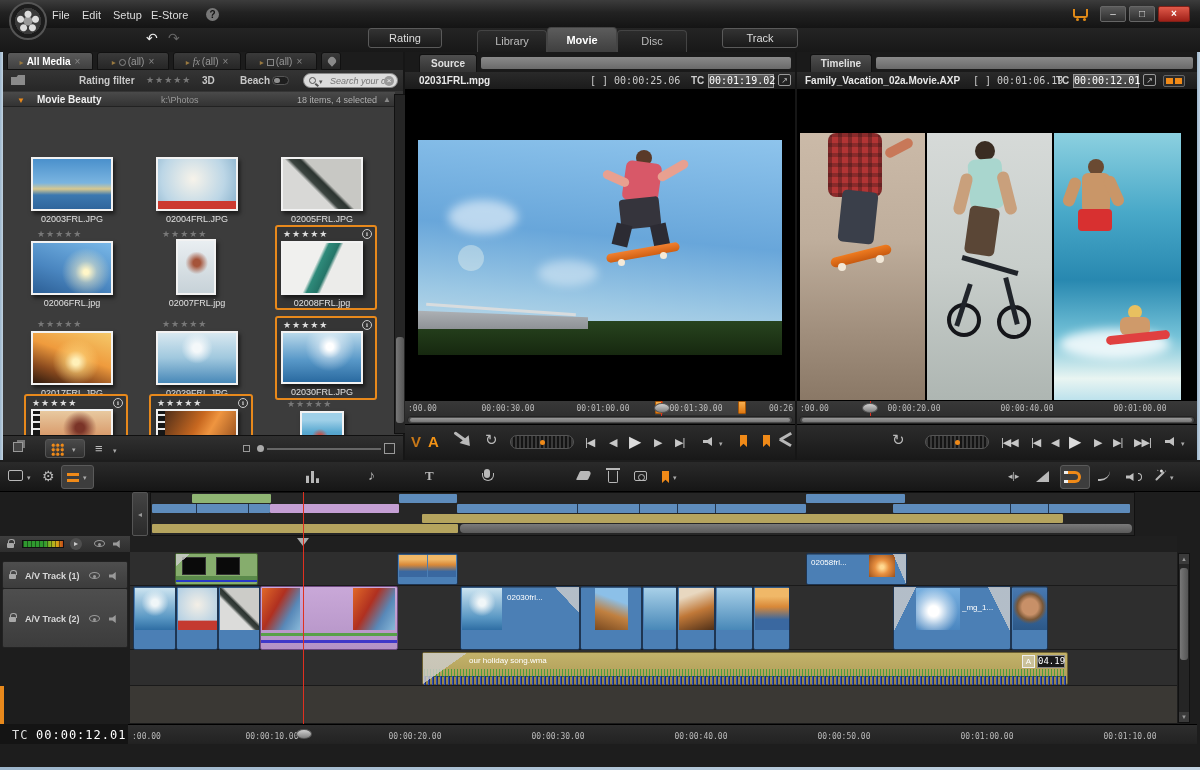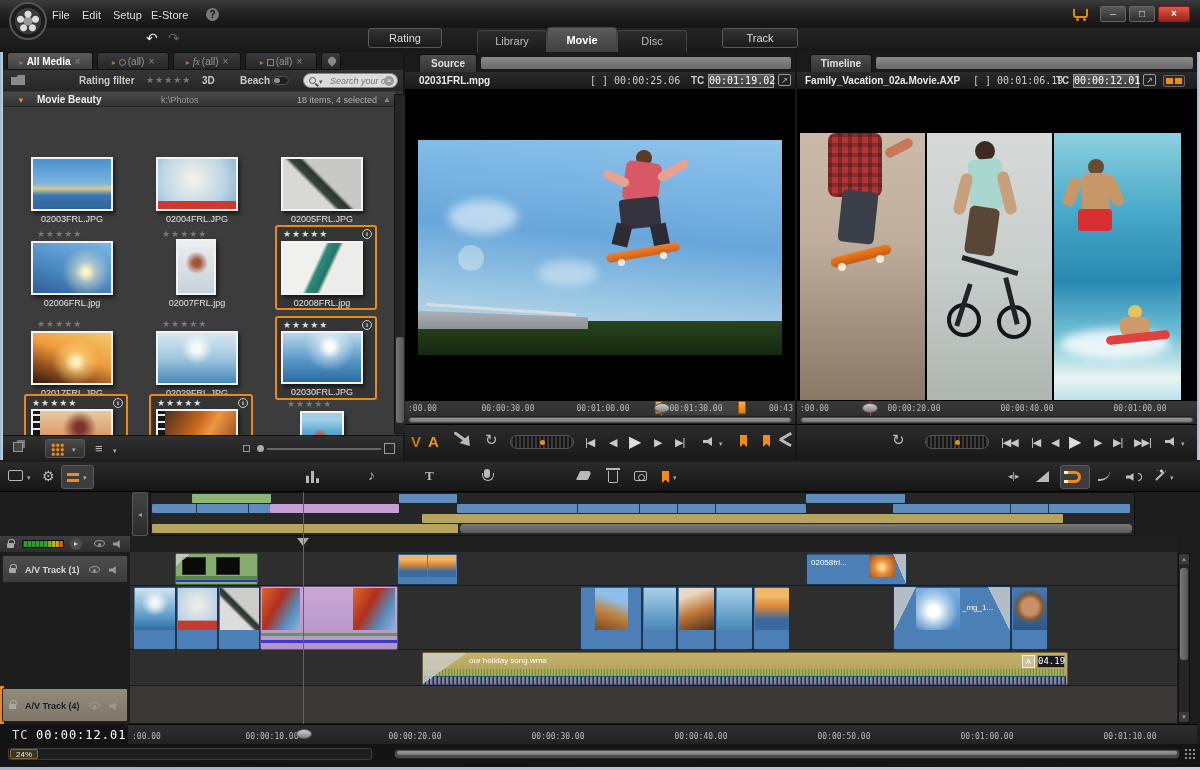--- a/index.html
+++ b/index.html
@@ -341,21 +341,21 @@
         <div class="a" style="left:200px;top:119px;width:7px;height:7px;border-radius:50%;background:#f5ead8"></div>
         <div class="a" style="left:242px;top:112px;width:7px;height:7px;border-radius:50%;background:#f5ead8"></div>
       </div>
     </div>
 
     <div class="a ruler" style="left:0;top:348px;width:390px;height:24px">
       <span class="rlab" style="left:3px;top:3px">:00.00</span>
       <span class="rlab" style="left:103px;top:3px;transform:translateX(-50%)">00:00:30.00</span>
       <span class="rlab" style="left:198px;top:3px;transform:translateX(-50%)">00:01:00.00</span>
       <span class="rlab" style="left:291px;top:3px;transform:translateX(-50%)">00:01:30.00</span>
-      <span class="rlab" style="right:2px;top:3px">00:43</span>
+      <span class="rlab" style="right:2px;top:3px">00:26</span>
       <span class="a" style="left:250px;top:0;width:91px;height:14px;background:rgba(255,255,255,.07)"></span>
       <span class="inout" style="left:250px;top:0"></span>
       <span class="inout" style="left:333px;top:0"></span>
       <span class="redline" style="left:256px;top:0;height:22px"></span>
       <span class="phandle" style="left:249px;top:2px"></span>
       <span class="hscroll" style="left:2px;top:15px;width:386px">
           <i></i>
         </span>
     </div>
 
@@ -515,33 +515,33 @@
       <span class="eye" style="left:94px;top:4px"></span>
       <span class="tspk" style="left:113px;top:4px"></span>
     </div>
     <div class="a" style="left:130px;top:76px;width:1047px;height:16px;background:#1f1f1f"></div>
 
     <div class="trackbg" style="top:92px;height:34px"></div>
     <div class="trackbg" style="top:126px;height:64px"></div>
     <div class="trackbg" style="top:190px;height:36px"></div>
     <div class="trackbg" style="top:226px;height:38px;background:#3a3834"></div>
 
-    <div class="thead" style="top:95px;height:28px">
+    <div class="thead" style="top:101px;height:28px">
       <span class="lock" style="left:6px;top:12px"></span>
       <span class="tname" style="top:9px">A/V Track (1)</span>
       <span class="eye" style="left:86px;top:10px"></span>
       <span class="tspk" style="left:106px;top:10px"></span>
     </div>
+    <div class="thead" style="top:128px;height:60px">
+      <span class="lock" style="left:6px;top:28px"></span>
+      <span class="tname" style="top:25px">A/V Track (2)</span>
+      <span class="eye" style="left:86px;top:26px"></span>
+      <span class="tspk" style="left:106px;top:26px"></span>
+    </div>
     <div class="a" style="left:0;top:226px;width:4px;height:38px;background:#e8891c"></div>
-    <div class="thead sel" style="top:228px;height:34px">
-      <span class="lock" style="left:6px;top:15px"></span>
-      <span class="tname" style="top:12px">A/V Track (4)</span>
-      <span class="eye" style="left:86px;top:13px"></span>
-      <span class="tspk" style="left:106px;top:13px"></span>
-    </div>
 
     <div class="clip" style="left:175px;top:93px;width:83px;height:32px;background:#86ad6d;border:1px solid #43632f">
       <div class="a ta-black" style="left:6px;top:3px;width:24px;height:18px"></div>
       <div class="a ta-black" style="left:40px;top:3px;width:24px;height:18px"></div>
       <div class="a" style="left:0;bottom:4px;width:81px;height:4px;background:#5a8a4a"></div>
       <div class="a" style="left:0;bottom:2px;width:81px;height:2px;background:#2838c8"></div>
       <div class="fadewL" style="left:0;top:0;width:14px;height:12px"></div>
     </div>
     <div class="clip bclip" style="left:397px;top:93px;width:61px;height:32px">
       <div class="cthumb ta-palm" style="width:28px;height:22px"></div>
@@ -560,20 +560,25 @@
         <div class="cthumb ta-red" style="width:39px;height:42px"></div>
       </div>
     <div class="clip bclip" style="left:218px;top:126px;width:42px;height:64px">
         <div class="cthumb ta-bmxw" style="width:39px;height:42px"></div>
       </div>
     <div class="clip" style="left:260px;top:126px;width:138px;height:64px;background:linear-gradient(#c9a8d8,#b493c6);border:1px solid #6e4a80">
       <div class="cthumb ta-mont" style="width:38px;height:42px"></div>
       <div class="cthumb ta-mont" style="left:92px;width:42px;height:42px"></div>
       <div class="a" style="left:0;top:46px;width:136px;height:3px;background:#58a048"></div>
       <div class="a" style="left:0;top:53px;width:136px;height:3px;background:#4038c8"></div>
+    </div>
+    <div class="clip bclip" style="left:460px;top:126px;width:120px;height:64px">
+      <div class="cthumb ta-surf" style="width:40px;height:42px"></div>
+      <span class="clabel" style="left:46px;top:6px;width:50px">02030frl...</span>
+      <div class="fadewR" style="right:0;top:0;width:24px;height:26px"></div>
     </div>
     <div class="clip bclip" style="left:580px;top:126px;width:62px;height:64px">
         <div class="cthumb ta-dirt" style="left:14px;width:33px;height:42px"></div>
       </div>
     <div class="clip bclip" style="left:642px;top:126px;width:35px;height:64px">
         <div class="cthumb ta-sea" style="width:32px;height:42px"></div>
       </div>
     <div class="clip bclip" style="left:677px;top:126px;width:38px;height:64px">
         <div class="cthumb ta-shoes" style="width:35px;height:42px"></div>
       </div>
@@ -621,22 +626,14 @@
       <span class="rlab" style="left:144px;top:7px;transform:translateX(-50%)">00:00:10.00</span>
       <span class="rlab" style="left:287px;top:7px;transform:translateX(-50%)">00:00:20.00</span>
       <span class="rlab" style="left:430px;top:7px;transform:translateX(-50%)">00:00:30.00</span>
       <span class="rlab" style="left:573px;top:7px;transform:translateX(-50%)">00:00:40.00</span>
       <span class="rlab" style="left:716px;top:7px;transform:translateX(-50%)">00:00:50.00</span>
       <span class="rlab" style="left:859px;top:7px;transform:translateX(-50%)">00:01:00.00</span>
       <span class="rlab" style="left:1002px;top:7px;transform:translateX(-50%)">00:01:10.00</span>
       <span class="phandle" style="left:168px;top:4px"></span>
     </div>
 
-    <div class="a" style="left:0;top:284px;width:1200px;height:23px;background:#141414">
-      <span class="a" style="left:8px;top:4px;width:364px;height:12px;background:#1e1e1e;border:1px solid #3c3c3c;border-radius:2px"></span>
-      <span class="zoomchip" style="left:10px;top:5px;width:28px;height:10px">24%</span>
-      <span class="hscroll" style="left:394px;top:5px;width:786px;height:10px">
-          <i></i>
-        </span>
-      <span class="grip" style="left:1184px;top:4px"></span>
-    </div>
   </div>
 </div>
 
 </body></html>

